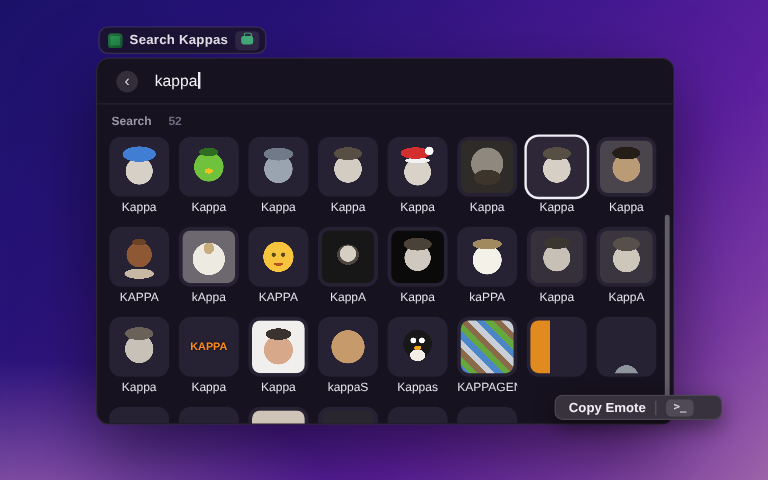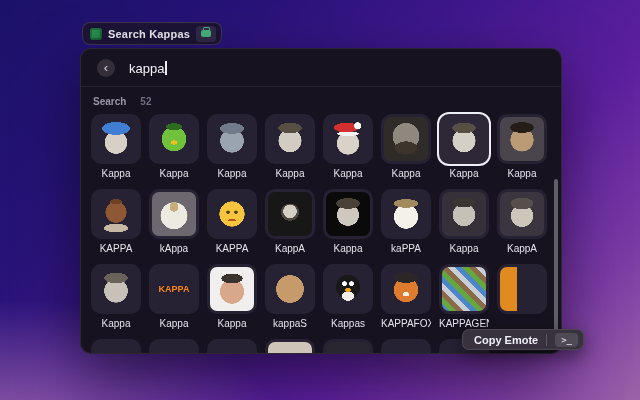--- a/index.html
+++ b/index.html
@@ -65,21 +65,21 @@
   .glyph { font-size:9px; font-weight:800; letter-spacing:0; white-space:nowrap;
     text-shadow:0 0 2px rgba(0,0,0,0.6); }
   .lbl { margin-top:4px; font-size:10px; line-height:12px; color:#e6e3ec;
     text-align:center; white-space:nowrap; overflow:hidden; }
 
   .scrollbar { position:absolute; right:3px; top:130px; width:4px; height:168px;
     border-radius:2px; background:rgba(255,255,255,0.32); }
 
   
   .action-bar { position:absolute; left:462px; top:329px; height:21px;
-    display:flex; align-items:center; gap:8px; padding:0 5px 0 11px;
+    display:flex; align-items:center; gap:8px; padding:0 23px 0 11px;
     background:#38323f; border:1px solid rgba(255,255,255,0.10);
     border-radius:7px; box-shadow:0 6px 18px rgba(0,0,0,0.45); }
   .action-label { font-size:11px; font-weight:700; color:#f0eef4; }
   .action-divider { width:1px; height:12px; background:rgba(255,255,255,0.18); }
   .action-key { font-family:"DejaVu Sans Mono", monospace; font-size:9px; font-weight:700;
     color:#d8d5e0; background:rgba(255,255,255,0.12); border-radius:4px; padding:2px 6px; }
 </style>
 </head>
 <body>
 
@@ -230,26 +230,20 @@
         <div class="lbl">kappaS</div>
       </div>
       <div class="cell">
         <div class="tile">
           <div class="thumb" style="background: radial-gradient(circle at 42% 38%, rgb(255, 255, 255) 0px, rgb(255, 255, 255) 6%, transparent 7%), radial-gradient(circle at 58% 38%, rgb(255, 255, 255) 0px, rgb(255, 255, 255) 6%, transparent 7%), radial-gradient(12% 7% at 50% 52%, rgb(242, 167, 27) 0px, rgb(242, 167, 27) 60%, transparent 61%), radial-gradient(24% 18% at 50% 66%, rgb(243, 239, 230) 0px, rgb(243, 239, 230) 60%, transparent 61%), radial-gradient(circle at 50% 45%, rgb(24, 24, 24) 0px, rgb(24, 24, 24) 36%, transparent 37%);"></div>
         </div>
         <div class="lbl">Kappas</div>
       </div>
       <div class="cell">
         <div class="tile">
-          <div class="thumb" style="background: radial-gradient(44% 20% at 50% 24%, rgb(44, 38, 41) 0px, rgb(44, 38, 41) 60%, transparent 61%), radial-gradient(12% 8% at 50% 62%, rgb(245, 240, 230) 0px, rgb(245, 240, 230) 60%, transparent 61%), radial-gradient(circle at 50% 52%, rgb(223, 123, 46) 0px, rgb(223, 123, 46) 38%, transparent 39%);"></div>
-        </div>
-        <div class="lbl">KAPPAFOX</div>
-      </div>
-      <div class="cell">
-        <div class="tile">
           <div class="thumb" style="background: repeating-linear-gradient(45deg, rgb(74, 134, 200) 0px, rgb(74, 134, 200) 5px, rgb(101, 168, 62) 5px, rgb(101, 168, 62) 10px, rgb(138, 106, 72) 10px, rgb(138, 106, 72) 15px, rgb(201, 206, 214) 15px, rgb(201, 206, 214) 20px);"></div>
         </div>
         <div class="lbl">KAPPAGEN</div>
       </div>
       <div class="cell">
         <div class="tile">
           <div class="thumb" style="background: linear-gradient(90deg, rgb(224, 138, 31) 0px, rgb(224, 138, 31) 38%, transparent 38%); justify-content: flex-end;"></div>
         </div>
       </div>
       <div class="cell">

